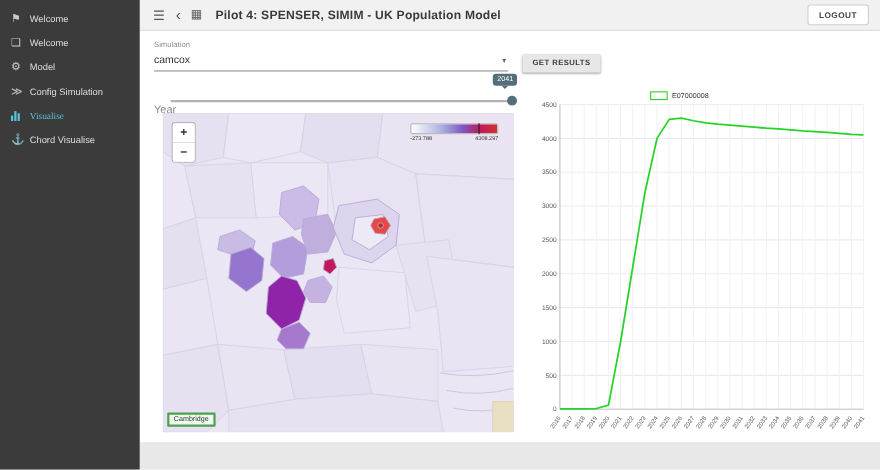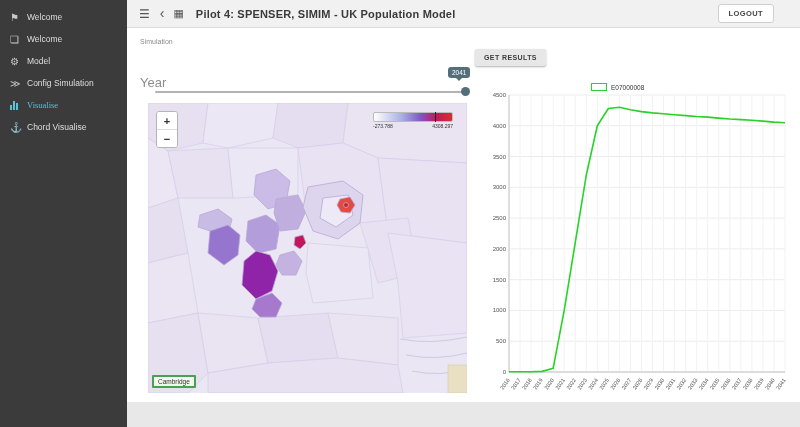--- a/index.html
+++ b/index.html
@@ -15,29 +15,29 @@
   .side-icon{width:17px;font-size:10px;color:#c9c9c9;display:inline-flex;align-items:flex-end;gap:1px;}
   .side-item.active .side-icon{color:#56c4d8;}
   .bar{width:2px;background:currentColor;display:inline-block;}
   .b1{height:5px}.b2{height:9px}.b3{height:7px}
   
   #header{position:absolute;left:127px;top:0;width:673px;height:28px;background:#f1f1f1;border-bottom:1px solid #dcdcdc;display:flex;align-items:center;box-sizing:border-box;z-index:4;}
   .hicon{color:#555;margin-left:12px;font-size:12px;line-height:1;cursor:pointer;}
   #back-icon{font-size:14px;margin-left:10px;margin-top:-2px;}
   #app-icon{font-size:11px;margin-left:9px;}
   #page-title{margin-left:12px;font-size:11px;font-weight:bold;color:#3a3a3a;letter-spacing:.2px;}
-  #logout-btn{margin-left:auto;margin-right:26px;background:#fff;border:1px solid #cfcfcf;border-radius:3px;font-size:7.5px;font-weight:bold;letter-spacing:.4px;padding:4px 10px;color:#444;cursor:pointer;}
+  #logout-btn{margin-left:auto;margin-right:10px;background:#fff;border:1px solid #cfcfcf;border-radius:3px;font-size:7.5px;font-weight:bold;letter-spacing:.4px;padding:4px 10px;color:#444;cursor:pointer;}
   
   #content{position:absolute;left:127px;top:28px;width:673px;height:374px;background:#fff;z-index:3;}
   #sim-label{position:absolute;left:13px;top:10px;font-size:7px;color:#8d8d8d;}
   #sim-select{position:absolute;left:13px;top:20px;width:322px;height:16px;border-bottom:1px solid #949494;font-size:9.5px;color:#2e2e2e;cursor:pointer;}
   #sim-select .val{position:absolute;left:0;top:1px;}
   #sim-caret{position:absolute;right:2px;top:3px;font-size:7px;color:#666;}
   #get-results-btn{position:absolute;left:348px;top:21px;background:#e7e7e7;border:none;border-radius:2px;box-shadow:0 1px 2px rgba(0,0,0,.3);font-size:7px;font-weight:bold;letter-spacing:.4px;color:#3c3c3c;padding:5px 9px;cursor:pointer;font-family:"Liberation Sans",sans-serif;}
-  #year-label{position:absolute;left:13px;top:47px;font-size:13px;color:#8d8d8d;}
+  #year-label{position:absolute;left:13px;top:67px;font-size:10px;color:#8d8d8d;}
   #year-track{position:absolute;left:28px;top:63px;width:312px;height:2px;background:#b3b3b3;border-radius:1px;cursor:pointer;}
   #year-handle{position:absolute;left:334px;top:59px;width:9px;height:9px;border-radius:50%;background:#546e7a;cursor:grab;}
   #year-badge{position:absolute;left:321px;top:39px;background:#546e7a;color:#fff;font-size:6.5px;padding:2px 4px;border-radius:3px;}
   #year-badge:after{content:"";position:absolute;left:50%;top:100%;transform:translateX(-50%);border:3px solid transparent;border-top-color:#546e7a;}
   
   #map{position:absolute;left:21px;top:75px;width:319px;height:290px;background:#eae6f3;overflow:hidden;cursor:grab;}
   #map svg{display:block;}
   #zoom-ctl{position:absolute;left:8px;top:8px;width:20px;border:1px solid #b5b5b5;border-radius:3px;overflow:hidden;background:#fff;z-index:2;}
   .zoom-btn{height:17px;display:flex;align-items:center;justify-content:center;font-size:11px;font-weight:bold;color:#333;cursor:pointer;background:#fff;}
   #zoom-in{border-bottom:1px solid #ddd;}
@@ -92,20 +92,24 @@
   <span class="hicon" id="hamburger-icon">☰</span>
   <span class="hicon" id="back-icon">‹</span>
   <span class="hicon" id="app-icon">▦</span>
   <span id="page-title">Pilot 4: SPENSER, SIMIM - UK Population Model</span>
   <button id="logout-btn">LOGOUT</button>
 </header>
 
 <main id="content">
 
   <div id="sim-label">Simulation</div>
+  <div id="sim-select">
+    <span class="val">camcox</span>
+    <span id="sim-caret">▾</span>
+  </div>
   <button id="get-results-btn">GET RESULTS</button>
 
   <div id="year-label">Year</div>
   <div id="year-track"></div>
   <div id="year-handle"></div>
   <div id="year-badge">2041</div>
 
   <div id="map">
     <svg width="319" height="290" viewBox="0 0 319 290">
       <rect x="0" y="0" width="319" height="290" fill="#eae6f3"></rect>

